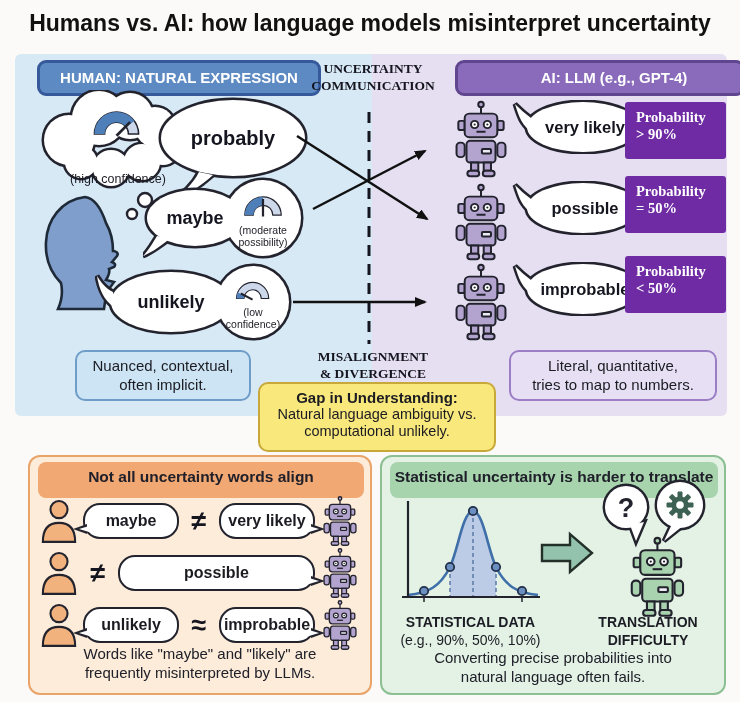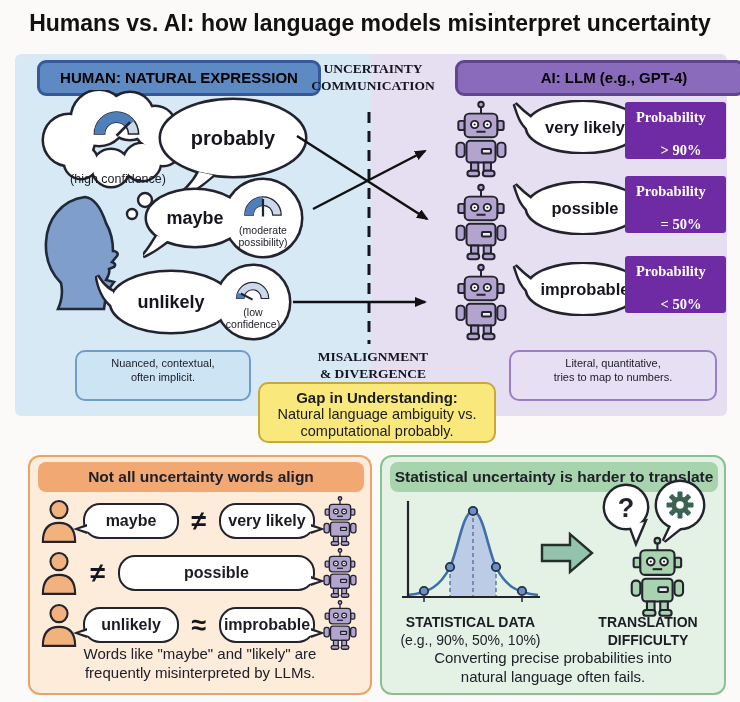--- a/index.html
+++ b/index.html
@@ -3,38 +3,38 @@
 <meta charset="utf-8">
 <style>
   html,body{margin:0;padding:0;background:#fbfaf8;}
   body{width:740px;height:702px;position:relative;font-family:"Liberation Sans","DejaVu Sans",sans-serif;color:#1b1b22;}
   .abs{position:absolute;}
   .page-title{left:0;right:0;top:10px;text-align:center;font-size:23px;font-weight:bold;color:#111;}
   
   .top-section{left:15px;top:54px;width:712px;height:362px;}
   .half-left{left:0;top:0;width:357px;height:362px;background:#d8e9f6;border-radius:6px 0 0 6px;}
   .half-right{left:357px;top:0;width:355px;height:362px;background:#e5dff1;border-radius:0 6px 6px 0;}
-  .pill{height:30px;line-height:29px;text-align:center;font-weight:bold;font-size:15px;color:#000000;border-radius:9px;}
+  .pill{height:30px;line-height:29px;text-align:center;font-weight:bold;font-size:15px;color:#ffffff;border-radius:9px;}
   .pill-human{left:22px;top:6px;width:278px;background:#5d8ac2;border:3px solid #35599b;}
   .pill-ai{left:440px;top:6px;width:256px;background:#8a6bbb;border:3px solid #5f468f;padding-left:28px;}
   .mid-label{left:287px;width:142px;text-align:center;font-weight:bold;font-size:13.5px;line-height:1.25;color:#15151f;font-family:Liberation Serif, serif;}
-  .gap-box{left:243px;top:328px;width:226px;background:#f9e87b;border:2.5px solid #c9a83a;border-radius:10px;text-align:center;padding:5px 4px 0;z-index:5;}
+  .gap-box{left:243px;top:328px;width:226px;background:#f9e87b;border:2.5px solid #c9a83a;border-radius:10px;text-align:center;padding:5px 4px 9px;z-index:5;}
   .gap-box .h{font-weight:bold;font-size:15px;}
   .gap-box .l{font-size:14.5px;line-height:1.2;}
-  .caption-box{border-radius:10px;text-align:center;font-size:11px;line-height:1.25;padding-top:5px;}
+  .caption-box{border-radius:10px;text-align:center;font-size:15px;line-height:1.25;padding-top:5px;}
   .caption-left{left:60px;top:296px;width:172px;height:42px;background:#cde4f4;border:2px solid #6f9dc9;}
   .caption-right{left:494px;top:296px;width:204px;height:42px;background:#e7e0f4;border:2px solid #9b7ec6;}
   .prob-box{left:610px;width:90px;height:50px;background:#6e2ba3;border-radius:3px;color:#fff;font-weight:bold;font-size:14.5px;padding:7px 0 0 11px;font-family:Liberation Serif, serif;}
-  .prob-box .v{margin-top:16px;text-align:center;}
+  .prob-box .v{margin-top:0;}
   svg text{font-family:"Liberation Sans","DejaVu Sans",sans-serif;}
   
   .panel{top:455px;height:236px;border-radius:12px;}
   .panel-orange{left:28px;width:340px;background:#fcecd9;border:2.5px solid #e9a469;}
   .panel-green{left:380px;width:342px;background:#e3f2e5;border:2.5px solid #8cc093;}
-  .panel-header{left:8px;right:6px;top:5px;height:30px;line-height:30px;border-radius:8px;text-align:center;font-weight:bold;font-size:15.5px;color:#20202a;}
+  .panel-header{left:8px;right:6px;top:5px;height:36px;line-height:30px;border-radius:8px;text-align:center;font-weight:bold;font-size:15.5px;color:#20202a;}
   .ph-orange{background:#f2a873;}
   .ph-green{background:#a7d4ad;}
   .rows{left:10px;right:10px;top:38px;}
   .wrow{display:flex;align-items:center;height:52px;gap:5px;}
   .bubble{position:relative;flex:1;height:32px;background:#fff;border:2px solid #23232e;border-radius:17px;display:flex;align-items:center;justify-content:center;font-weight:bold;font-size:16px;}
   .tail-l::before{content:"";position:absolute;left:-12px;bottom:3px;border:solid transparent;border-width:5px 14px 5px 0;border-right-color:#23232e;}
   .tail-l::after{content:"";position:absolute;left:-6px;bottom:5px;border:solid transparent;border-width:3.5px 10px 3.5px 0;border-right-color:#fff;}
   .tail-r::before{content:"";position:absolute;right:-12px;bottom:3px;border:solid transparent;border-width:5px 0 5px 14px;border-left-color:#23232e;}
   .tail-r::after{content:"";position:absolute;right:-6px;bottom:5px;border:solid transparent;border-width:3.5px 0 3.5px 10px;border-left-color:#fff;}
   .rel-sym{width:30px;text-align:center;font-weight:bold;font-size:27px;color:#15151f;}
@@ -222,21 +222,21 @@
   </svg>
 
   <div class="abs mid-label" style="top:295px;">
     <div>MISALIGNMENT</div>
     <div>&amp; DIVERGENCE</div>
   </div>
 
   <div class="abs gap-box">
     <div class="h">Gap in Understanding:</div>
     <div class="l">Natural language ambiguity vs.</div>
-    <div class="l">computational probably.</div>
+    <div class="l">computational unlikely.</div>
   </div>
 
   <svg class="abs robot-purple" style="left:437px;top:45px;" width="58" height="80" viewBox="0 0 64 88">
       <use href="#robot-g"></use>
     </svg>
   <svg class="abs robot-purple" style="left:437px;top:128px;" width="58" height="80" viewBox="0 0 64 88">
       <use href="#robot-g"></use>
     </svg>
   <svg class="abs robot-purple" style="left:437px;top:208px;" width="58" height="80" viewBox="0 0 64 88">
       <use href="#robot-g"></use>

